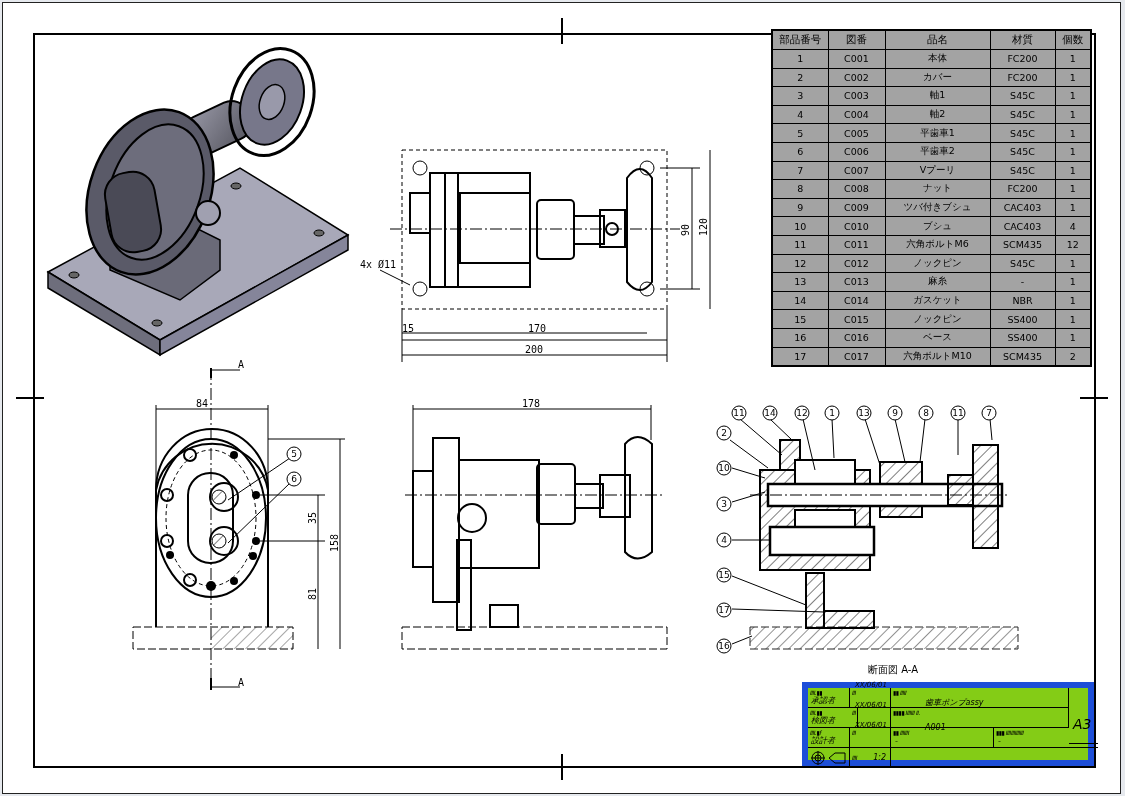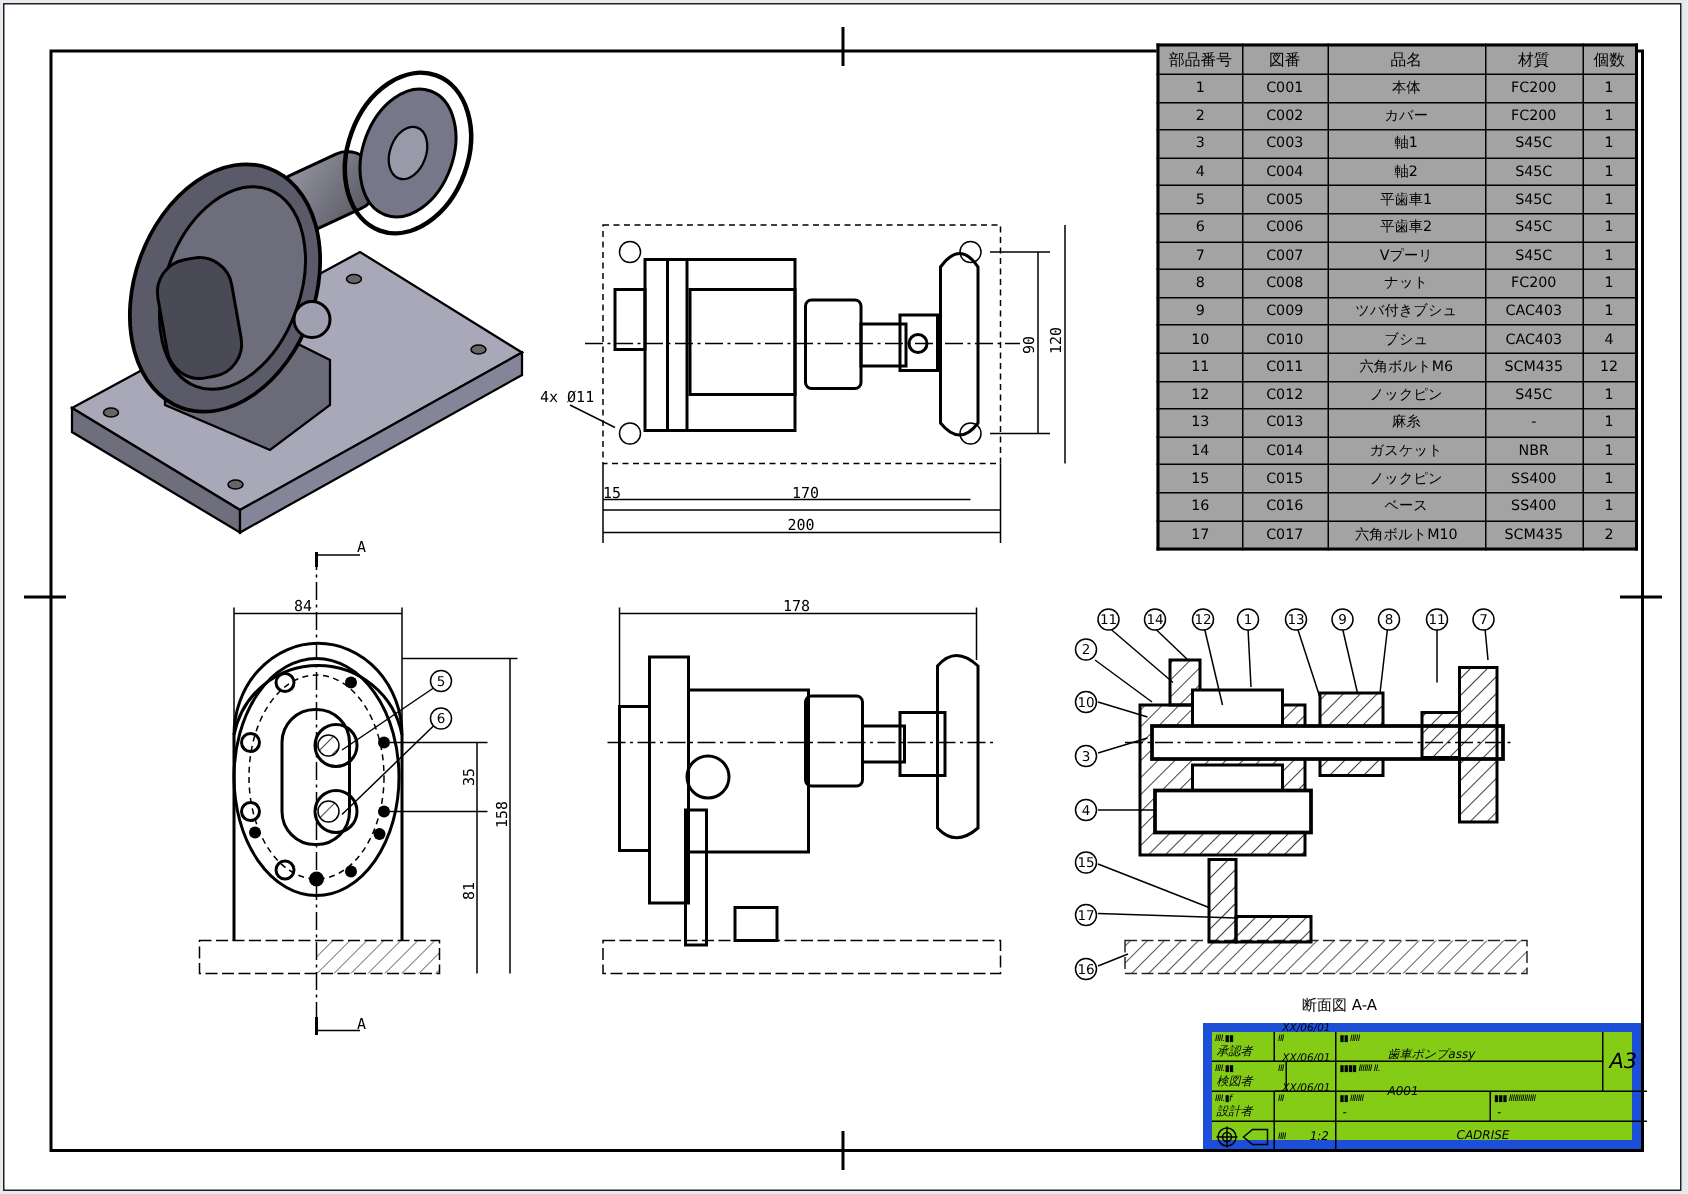--- a/index.html
+++ b/index.html
@@ -469,27 +469,24 @@
     </div>
 
   <div class="cell" style="left:83px;top:0;width:178px;height:20px;">
       <span class="hdr">▮▮ IIIII</span>
       <span class="val" style="left:34px;top:9px;">歯車ポンプassy</span>
     </div>
   <div class="cell" style="left:83px;top:20px;width:178px;height:20px;">
       <span class="hdr">▮▮▮▮ IIIIIII II.</span>
       <span class="val" style="left:34px;top:15px;">A001</span>
     </div>
-  <div class="cell" style="left:261px;top:0;width:29px;height:40px;border-right:none;">
+  <div class="cell" style="left:261px;top:16px;width:29px;height:40px;border-right:none;">
       <span class="val sizeA3" style="left:4px;top:12px;">A3</span>
     </div>
   <div class="cell" style="left:83px;top:40px;width:103px;height:20px;">
       <span class="hdr">▮▮ IIIIIII</span>
       <span class="val" style="left:4px;top:9px;">-</span>
     </div>
   <div class="cell" style="left:186px;top:40px;width:104px;height:20px;border-right:none;">
       <span class="hdr">▮▮▮ IIIIIIIIIIIIII</span>
       <span class="val" style="left:4px;top:9px;">-</span>
     </div>
-  <div class="cell" style="left:83px;top:60px;width:207px;height:20px;border-right:none;border-bottom:none;">
-      <span class="val" style="left:80px;top:4px;">CADRISE</span>
-    </div>
 </div>
 
 </body></html>

